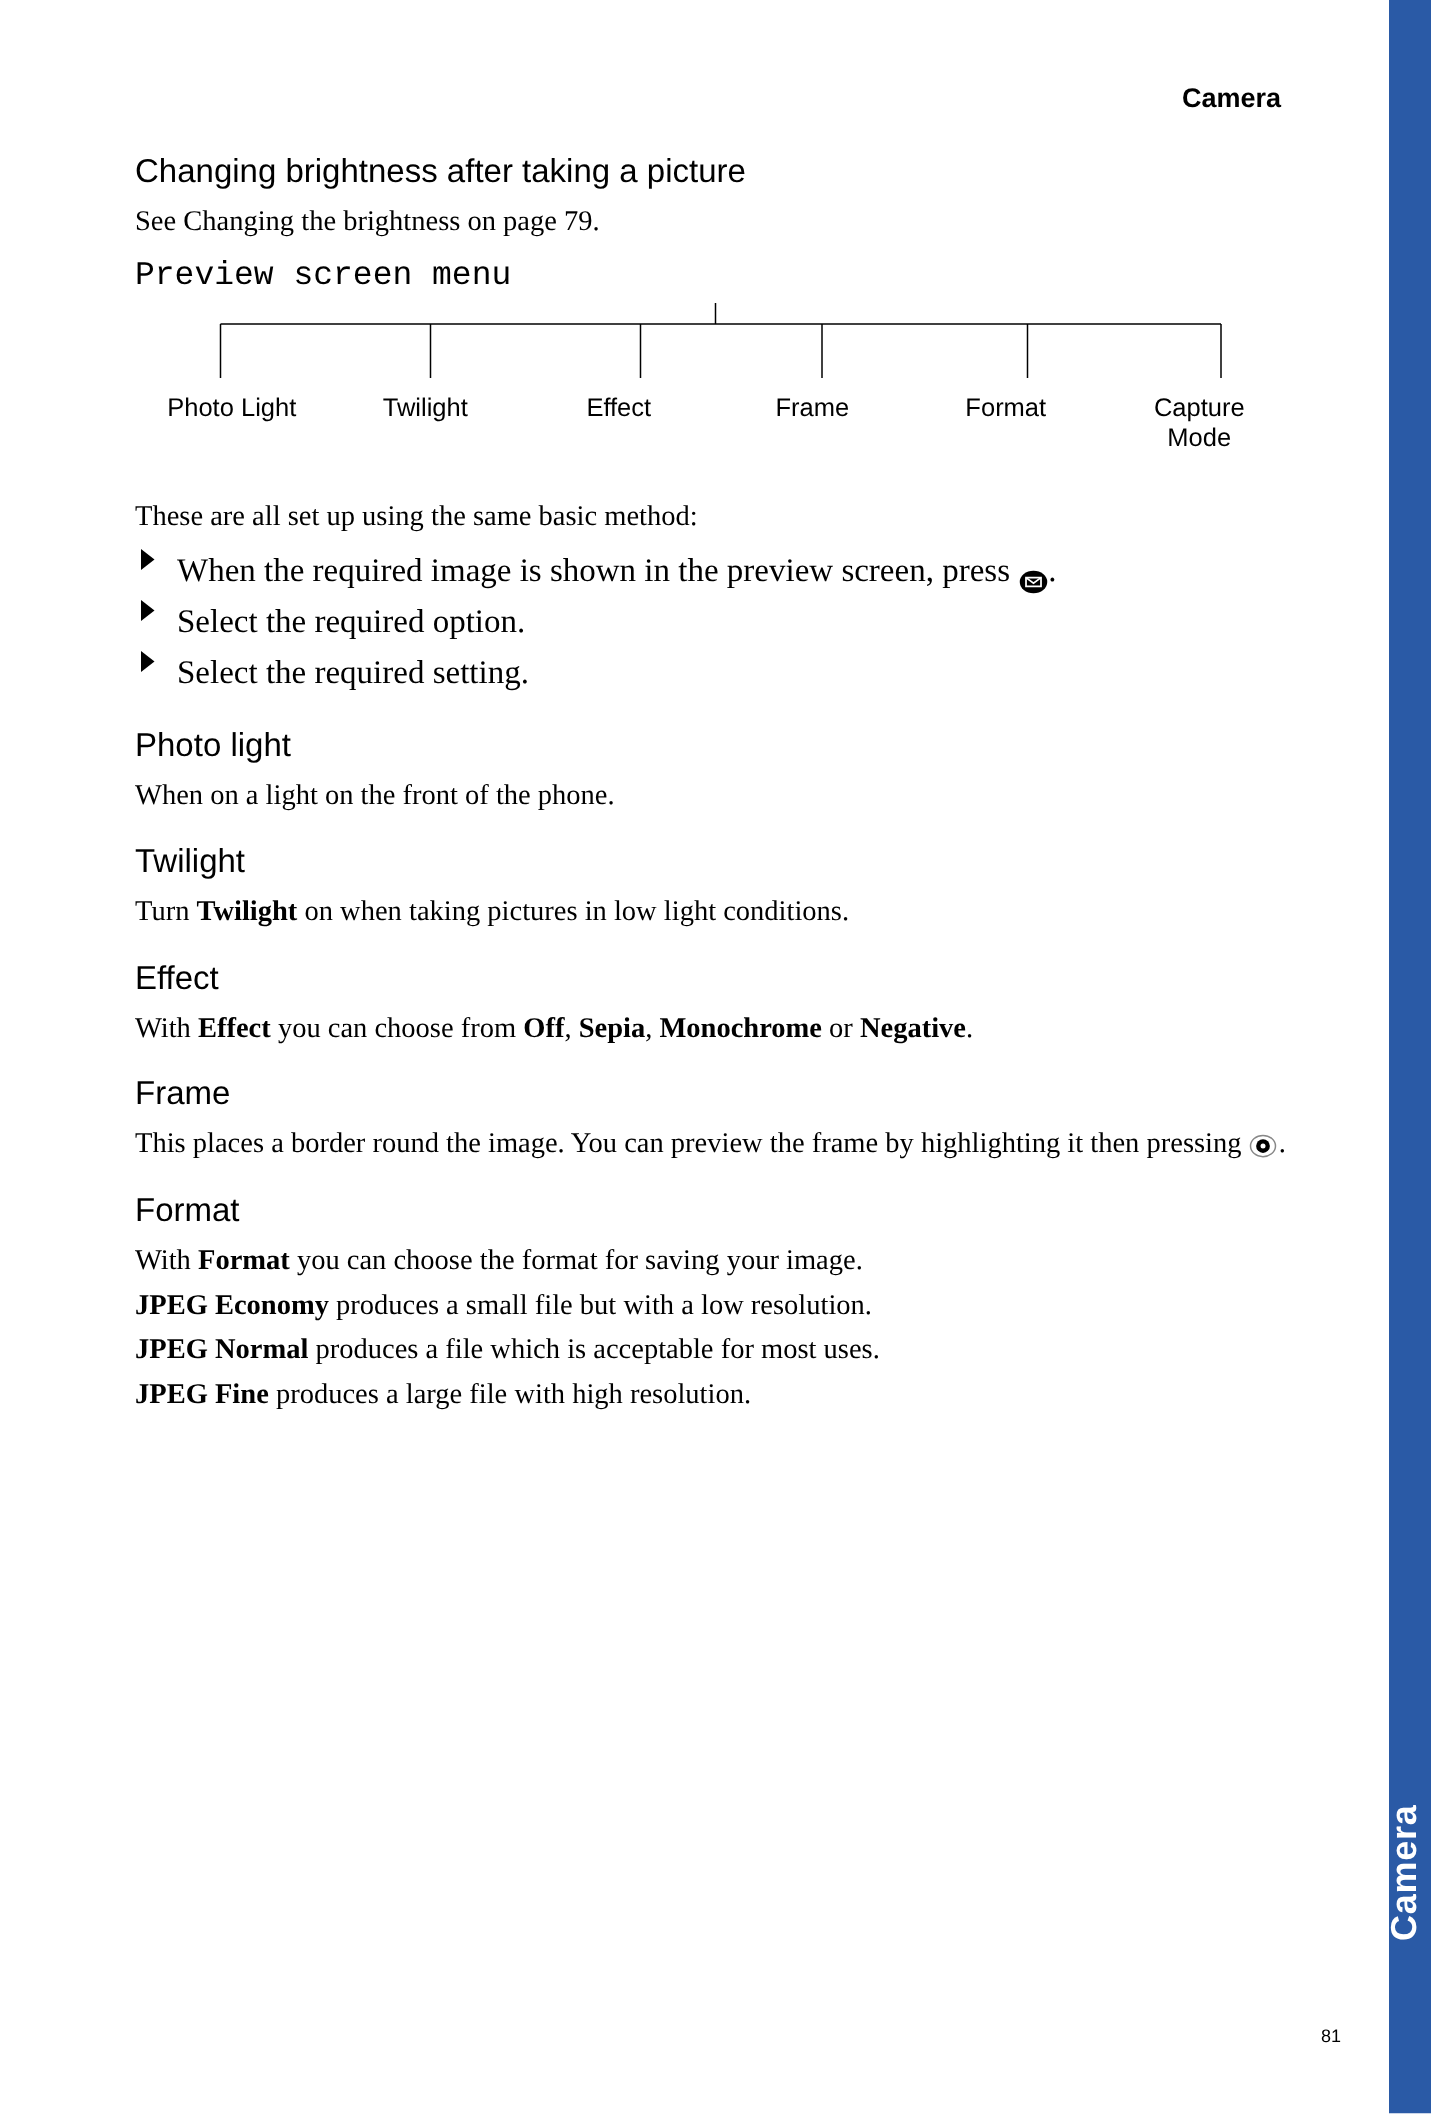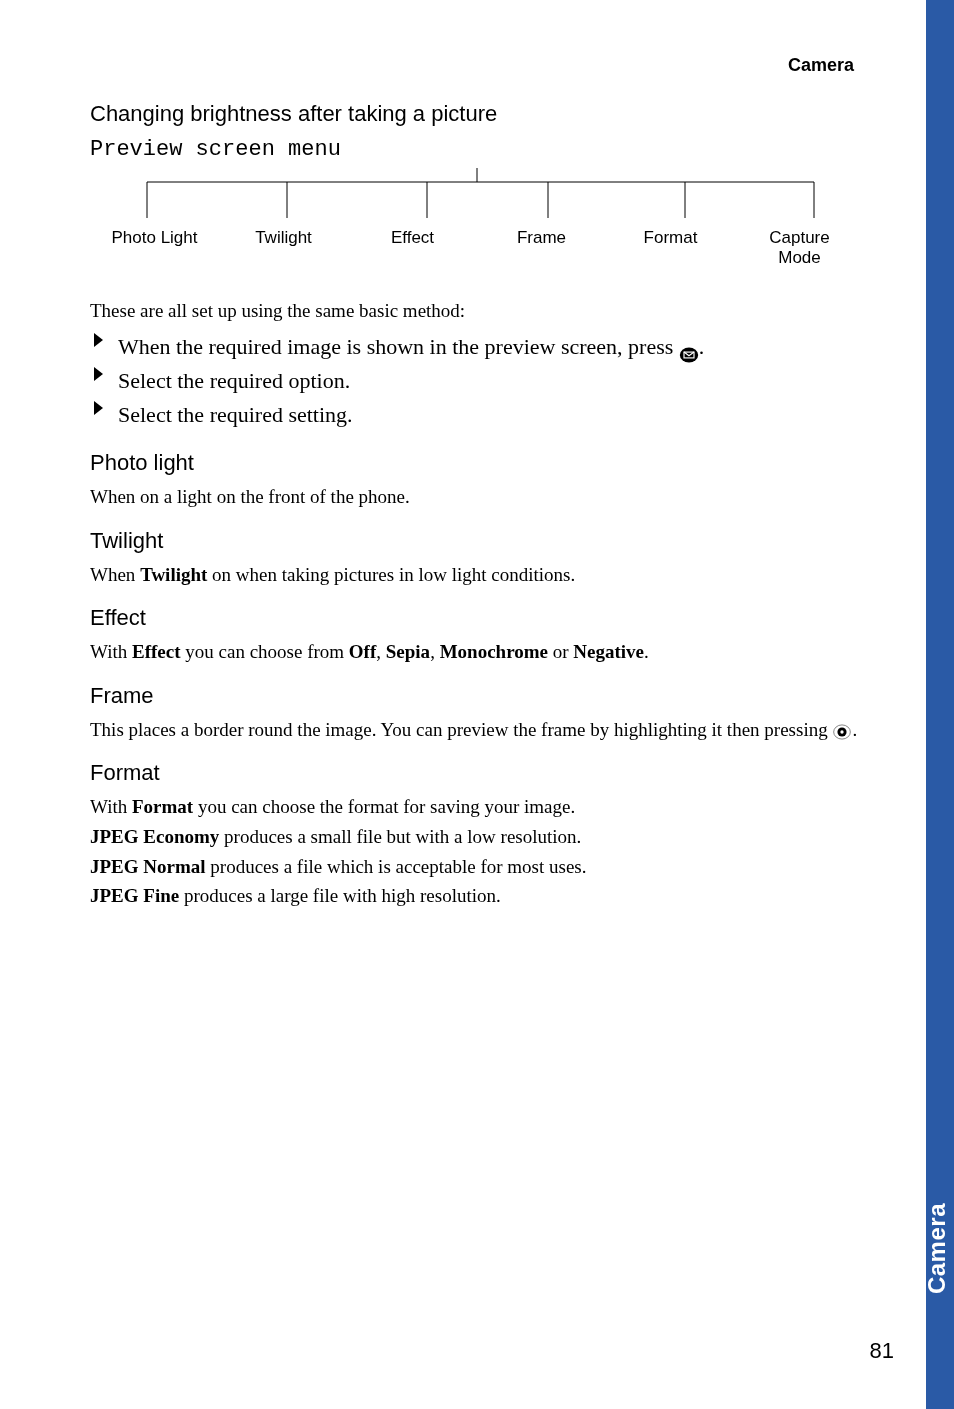--- a/index.html
+++ b/index.html
@@ -123,35 +123,36 @@
     }
     .tree-labels > div {
       flex: 1;
       text-align: center;
     }
     .page-number {
       position: absolute;
       right: 60px;
       bottom: 45px;
       font-family: Arial, Helvetica, sans-serif;
-      font-size: 22px;
+      font-size: 12px;
     }
     b { font-weight: bold; }
   </style>
 </head>
 <body>
 
 <div class="side-stripe"></div>
 <div class="side-tab"></div>
 <div class="side-tab-label">Camera</div>
 
 <div class="page">
   <div class="header-label">Camera</div>
 
   <div class="h3">Changing brightness after taking a picture</div>
+  <div class="body-text">See Changing the brightness on page 79.</div>
 
   <div class="h2">Preview screen menu</div>
 
   <div class="tree-wrap">
     <svg class="tree-svg" width="750" height="58">
       <line x1="375" y1="0" x2="375" y2="14" stroke="#000" stroke-width="1"></line>
       <line x1="45" y1="14" x2="712" y2="14" stroke="#000" stroke-width="1"></line>
       <line x1="45" y1="14" x2="45" y2="50" stroke="#000" stroke-width="1"></line>
       <line x1="185" y1="14" x2="185" y2="50" stroke="#000" stroke-width="1"></line>
       <line x1="325" y1="14" x2="325" y2="50" stroke="#000" stroke-width="1"></line>
@@ -188,21 +189,21 @@
       <span class="bullet-icon"></span>
       <span>Select the required setting.</span>
     </div>
   </div>
 
   <div class="h3">Photo light</div>
   <div class="body-text">When on a light on the front of the phone.</div>
 
   <div class="h3">Twilight</div>
   <div class="body-text">
-    <span>When </span><b>Twilight</b><span> on when taking pictures in low light conditions.</span>
+    <span>Turn </span><b>Twilight</b><span> on when taking pictures in low light conditions.</span>
   </div>
 
   <div class="h3">Effect</div>
   <div class="body-text">
     <span>With </span><b>Effect</b><span> you can choose from </span><b>Off</b><span>, </span><b>Sepia</b><span>, </span><b>Monochrome</b><span> or </span><b>Negative</b><span>.</span>
   </div>
 
   <div class="h3">Frame</div>
   <div class="body-text">
     <span>This places a border round the image. You can preview the frame by highlighting it then pressing </span><span class="inline-icon icon-circle"><svg viewBox="0 0 24 20">

